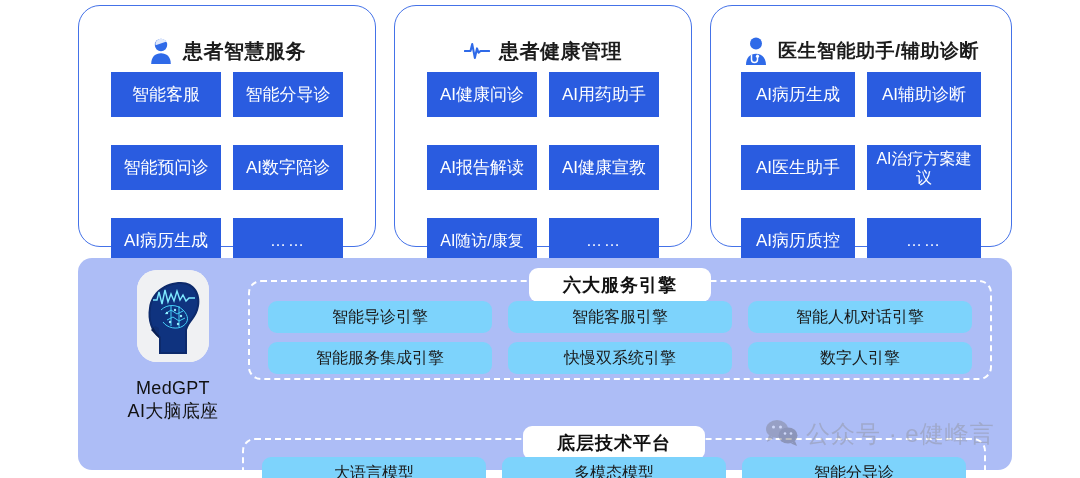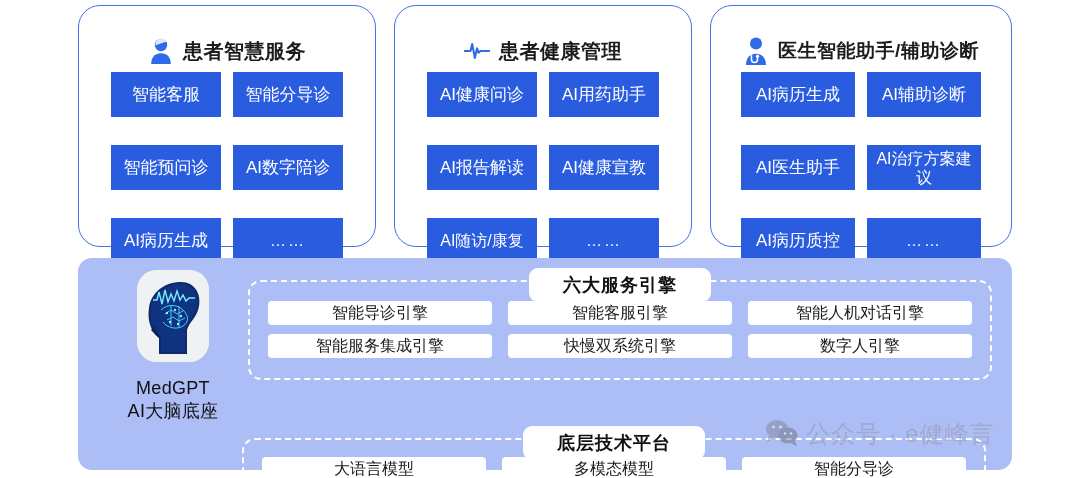--- a/index.html
+++ b/index.html
@@ -149,23 +149,23 @@
     display:grid;
     grid-template-columns:repeat(3,1fr);
     gap:9px 16px;
     box-sizing:border-box;
     padding:0 18px;
   }
   .sec-engines .pill-grid{top:19px;}
   .sec-platform .pill-grid{top:17px;}
 
   .pill{
-    background:#ffffff;
-    border-radius:4px;
-    height:24px;
+    background:#7dd3fc;
+    border-radius:9px;
+    height:32px;
     display:flex;
     align-items:center;
     justify-content:center;
     font-size:16px;
     color:#1a1a1a;
     white-space:nowrap;
   }
 
   
   .watermark{

